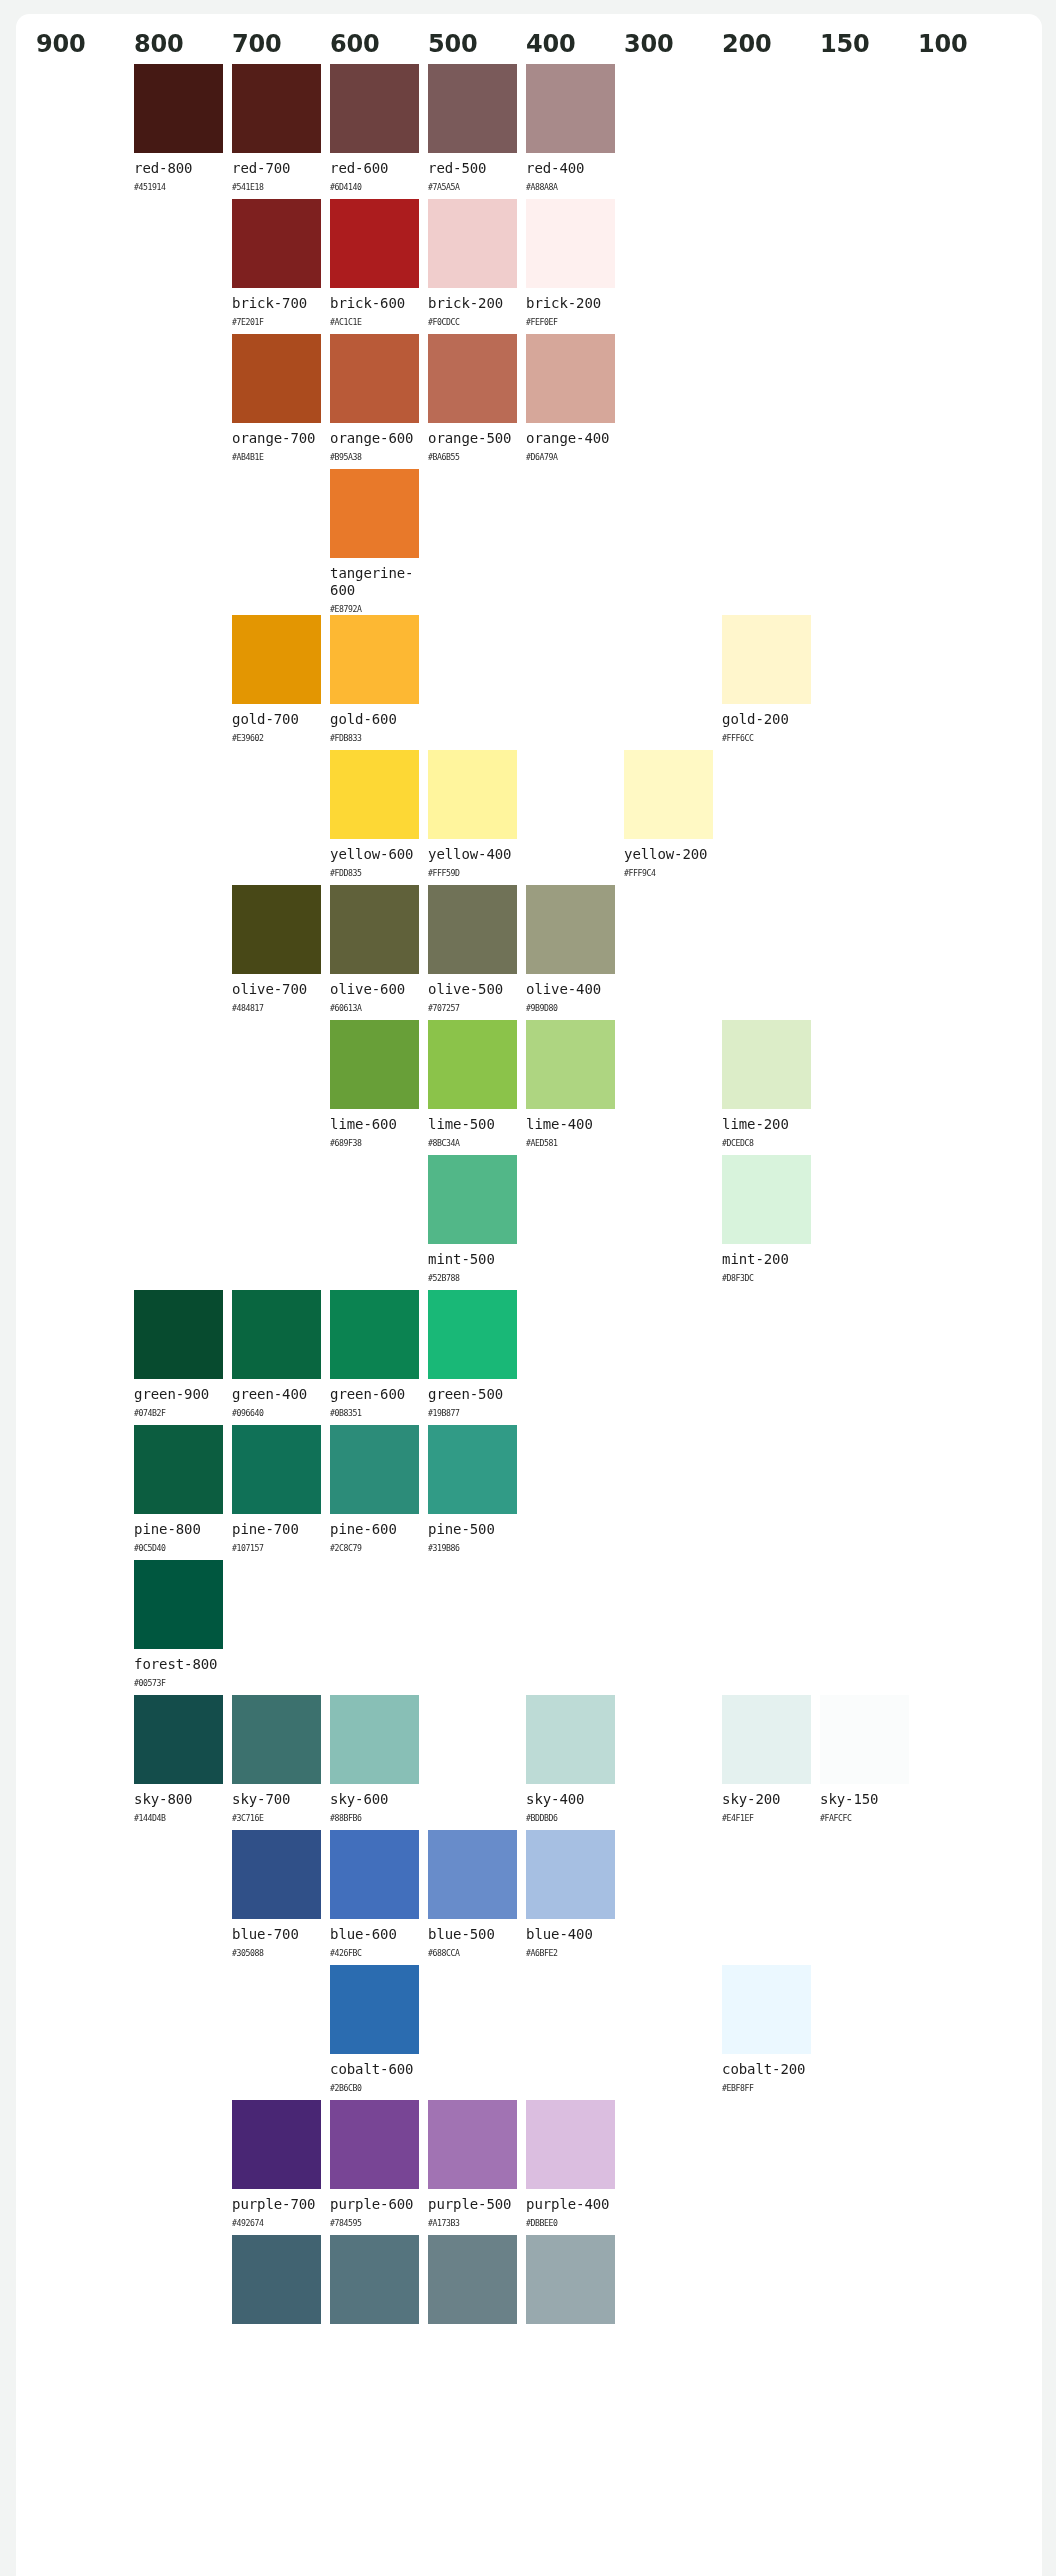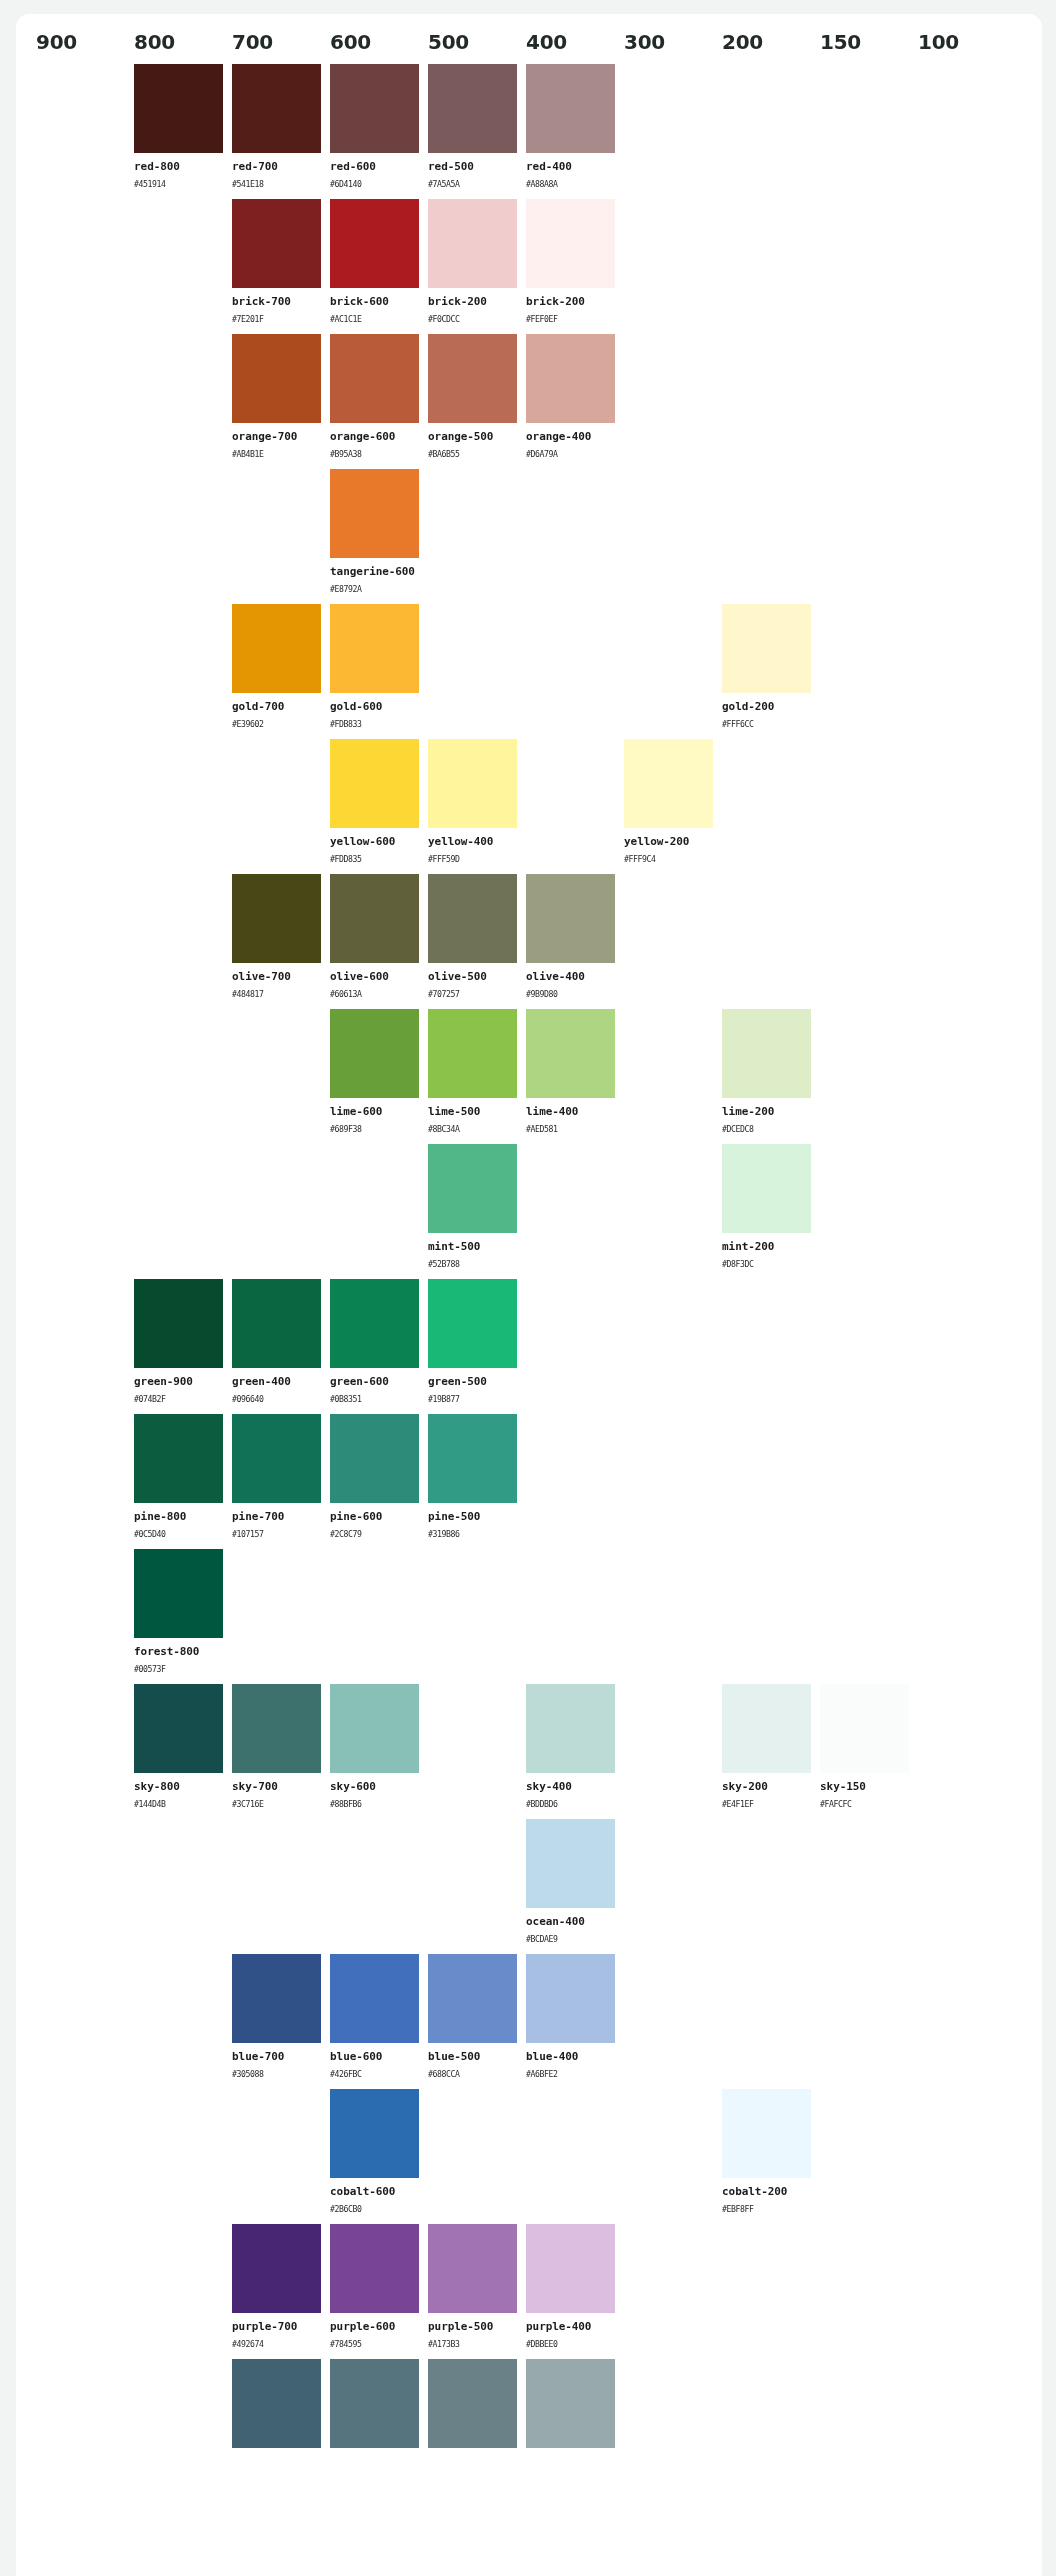--- a/index.html
+++ b/index.html
@@ -33,21 +33,21 @@
     display: flex;
     height: 34px;
     align-items: flex-start;
     margin-left: 0px;
   }
   .scale-cell {
     width: 98px;
     flex: 0 0 98px;
     font-family: "DejaVu Sans", "Liberation Sans", sans-serif;
     font-weight: bold;
-    font-size: 20px;
+    font-size: 24px;
     color: #232b26;
     letter-spacing: -0.3px;
   }
 
   
   .rows { display: block; }
   .prow {
     display: flex;
     min-height: 135px;
   }
@@ -59,22 +59,22 @@
   }
   .cell.empty { visibility: hidden; }
   .swatch {
     width: 89px;
     height: 89px;
     display: block;
     box-sizing: border-box;
   }
   .cname {
     font-family: "DejaVu Sans Mono", "Liberation Mono", monospace;
-    font-weight: bold;
-    font-size: 11px;
+    font-weight: normal;
+    font-size: 14px;
     color: #1c1c1c;
     margin-top: 7.2px;
     line-height: 1.22;
     letter-spacing: -0.1px;
     word-break: break-word;
   }
   .chex {
     font-family: "DejaVu Sans Mono", "Liberation Mono", monospace;
     font-size: 9.3px;
     color: #2a2a2a;
@@ -434,36 +434,20 @@
           <div class="cell">
             <div class="swatch" style="background-color: rgb(250, 252, 252);"></div>
             <div class="cname">sky-150</div>
             <div class="chex">#FAFCFC</div>
           </div>
           <div class="cell empty"></div>
         </div>
         <div class="prow">
           <div class="cell empty"></div>
           <div class="cell empty"></div>
-          <div class="cell empty"></div>
-          <div class="cell empty"></div>
-          <div class="cell empty"></div>
-          <div class="cell">
-            <div class="swatch" style="background-color: rgb(188, 218, 233);"></div>
-            <div class="cname">ocean-400</div>
-            <div class="chex">#BCDAE9</div>
-          </div>
-          <div class="cell empty"></div>
-          <div class="cell empty"></div>
-          <div class="cell empty"></div>
-          <div class="cell empty"></div>
-        </div>
-        <div class="prow">
-          <div class="cell empty"></div>
-          <div class="cell empty"></div>
           <div class="cell">
             <div class="swatch" style="background-color: rgb(48, 80, 136);"></div>
             <div class="cname">blue-700</div>
             <div class="chex">#305088</div>
           </div>
           <div class="cell">
             <div class="swatch" style="background-color: rgb(66, 111, 188);"></div>
             <div class="cname">blue-600</div>
             <div class="chex">#426FBC</div>
           </div>

